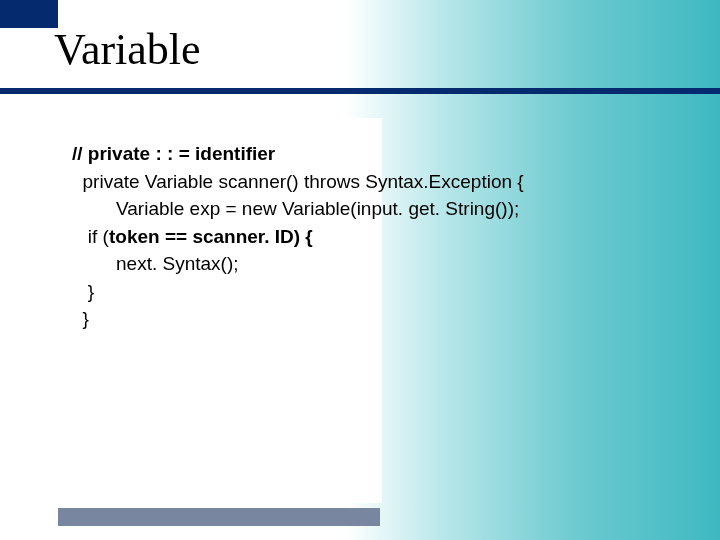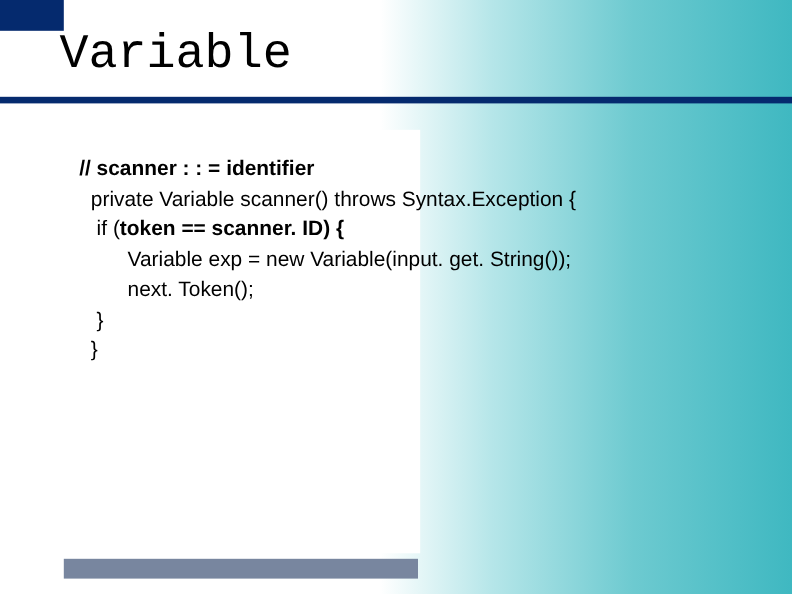--- a/index.html
+++ b/index.html
@@ -26,21 +26,21 @@
     left: 0;
     top: 0;
     width: 58px;
     height: 28px;
     background: #052a6e;
   }
   .title {
     position: absolute;
     left: 54px;
     top: 28px;
-    font-family: Liberation Mono, monospace;
+    font-family: Liberation Serif, serif;
     font-size: 44px;
     color: #000;
     line-height: 1;
   }
   .title-underline {
     position: absolute;
     left: 0;
     top: 88px;
     width: 720px;
     height: 6px;
@@ -78,23 +78,23 @@
 </head>
 <body>
 
 <div class="slide">
   <div class="topbar-left"></div>
   <div class="title">Variable</div>
   <div class="title-underline"></div>
   <div class="content-bg"></div>
 
   <div class="content">
-    <div class="code-line bold">// scanner : : = identifier</div>
+    <div class="code-line bold">// private : : = identifier</div>
     <div class="code-line">  private Variable scanner() throws Syntax.Exception {</div>
+    <div class="code-line indent1">Variable exp = new Variable(input. get. String());</div>
     <div class="code-line"><span>   if (</span><span class="bold">token == scanner. ID) {</span></div>
-    <div class="code-line indent1">Variable exp = new Variable(input. get. String());</div>
-    <div class="code-line indent1">next. Token();</div>
+    <div class="code-line indent1">next. Syntax();</div>
     <div class="code-line">   }</div>
     <div class="code-line">  }</div>
   </div>
 
   <div class="bottombar"></div>
 </div>
 
 </body></html>

